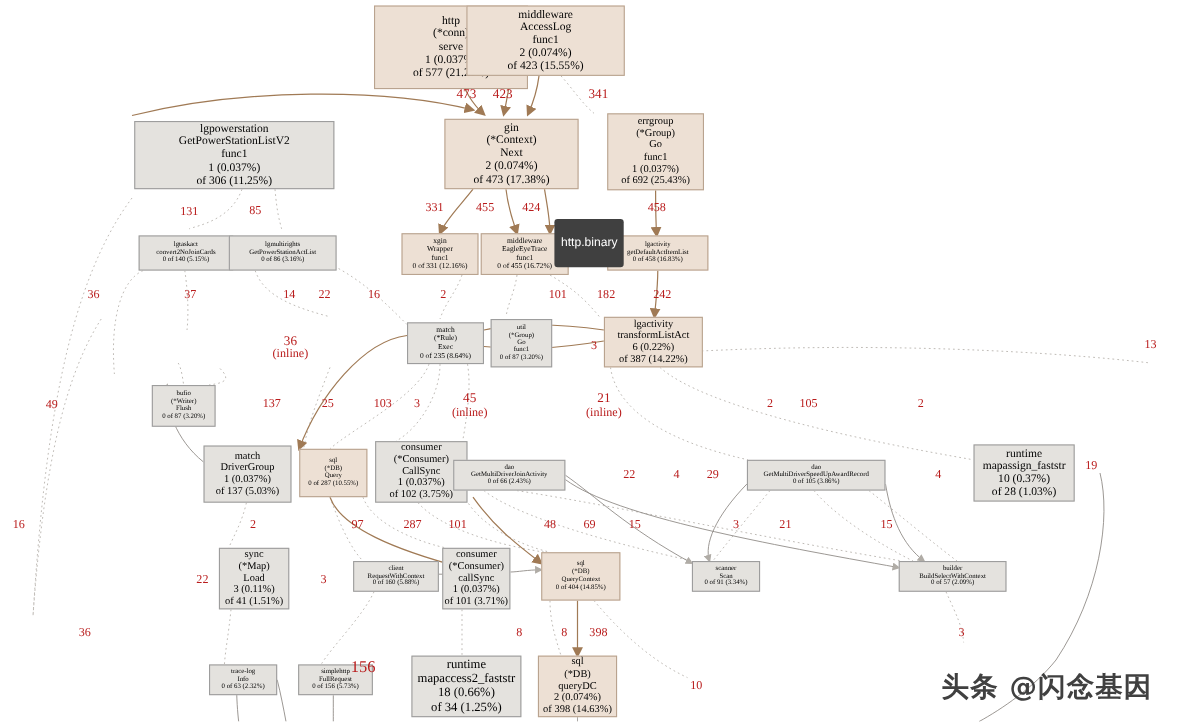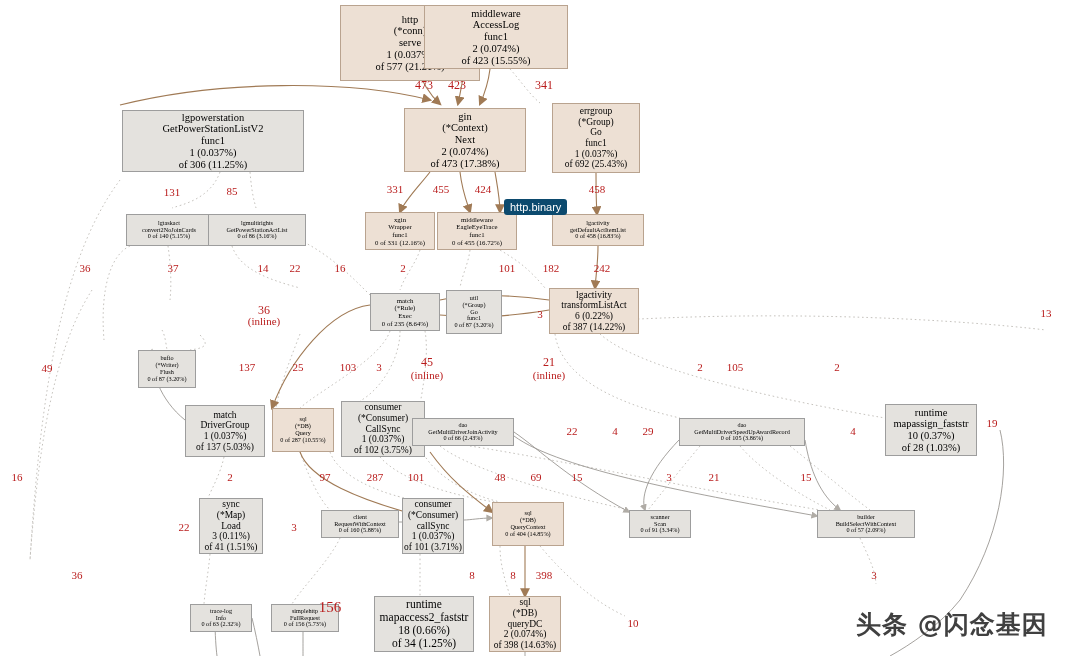--- a/index.html
+++ b/index.html
@@ -29,25 +29,25 @@
     position:absolute;
     z-index:4;
     color:#b91c1c;
     white-space:nowrap;
     text-align:center;
     transform:translate(-50%,-50%);
     line-height:1.05;
   }
   .tooltip{
     position:absolute;
-    background:#0c4a6e;
+    background:#404040;
     color:#fff;
     font-family:"Liberation Sans", sans-serif;
     font-size:11px;
-    padding:2px 6px;
+    padding:16px 6px;
     border-radius:3px;
     z-index:20;
     white-space:nowrap;
     text-align:center;
   }
   .watermark{
     position:absolute;
     z-index:15;
     color:#404040;
     font-family:"DejaVu Sans", sans-serif;

